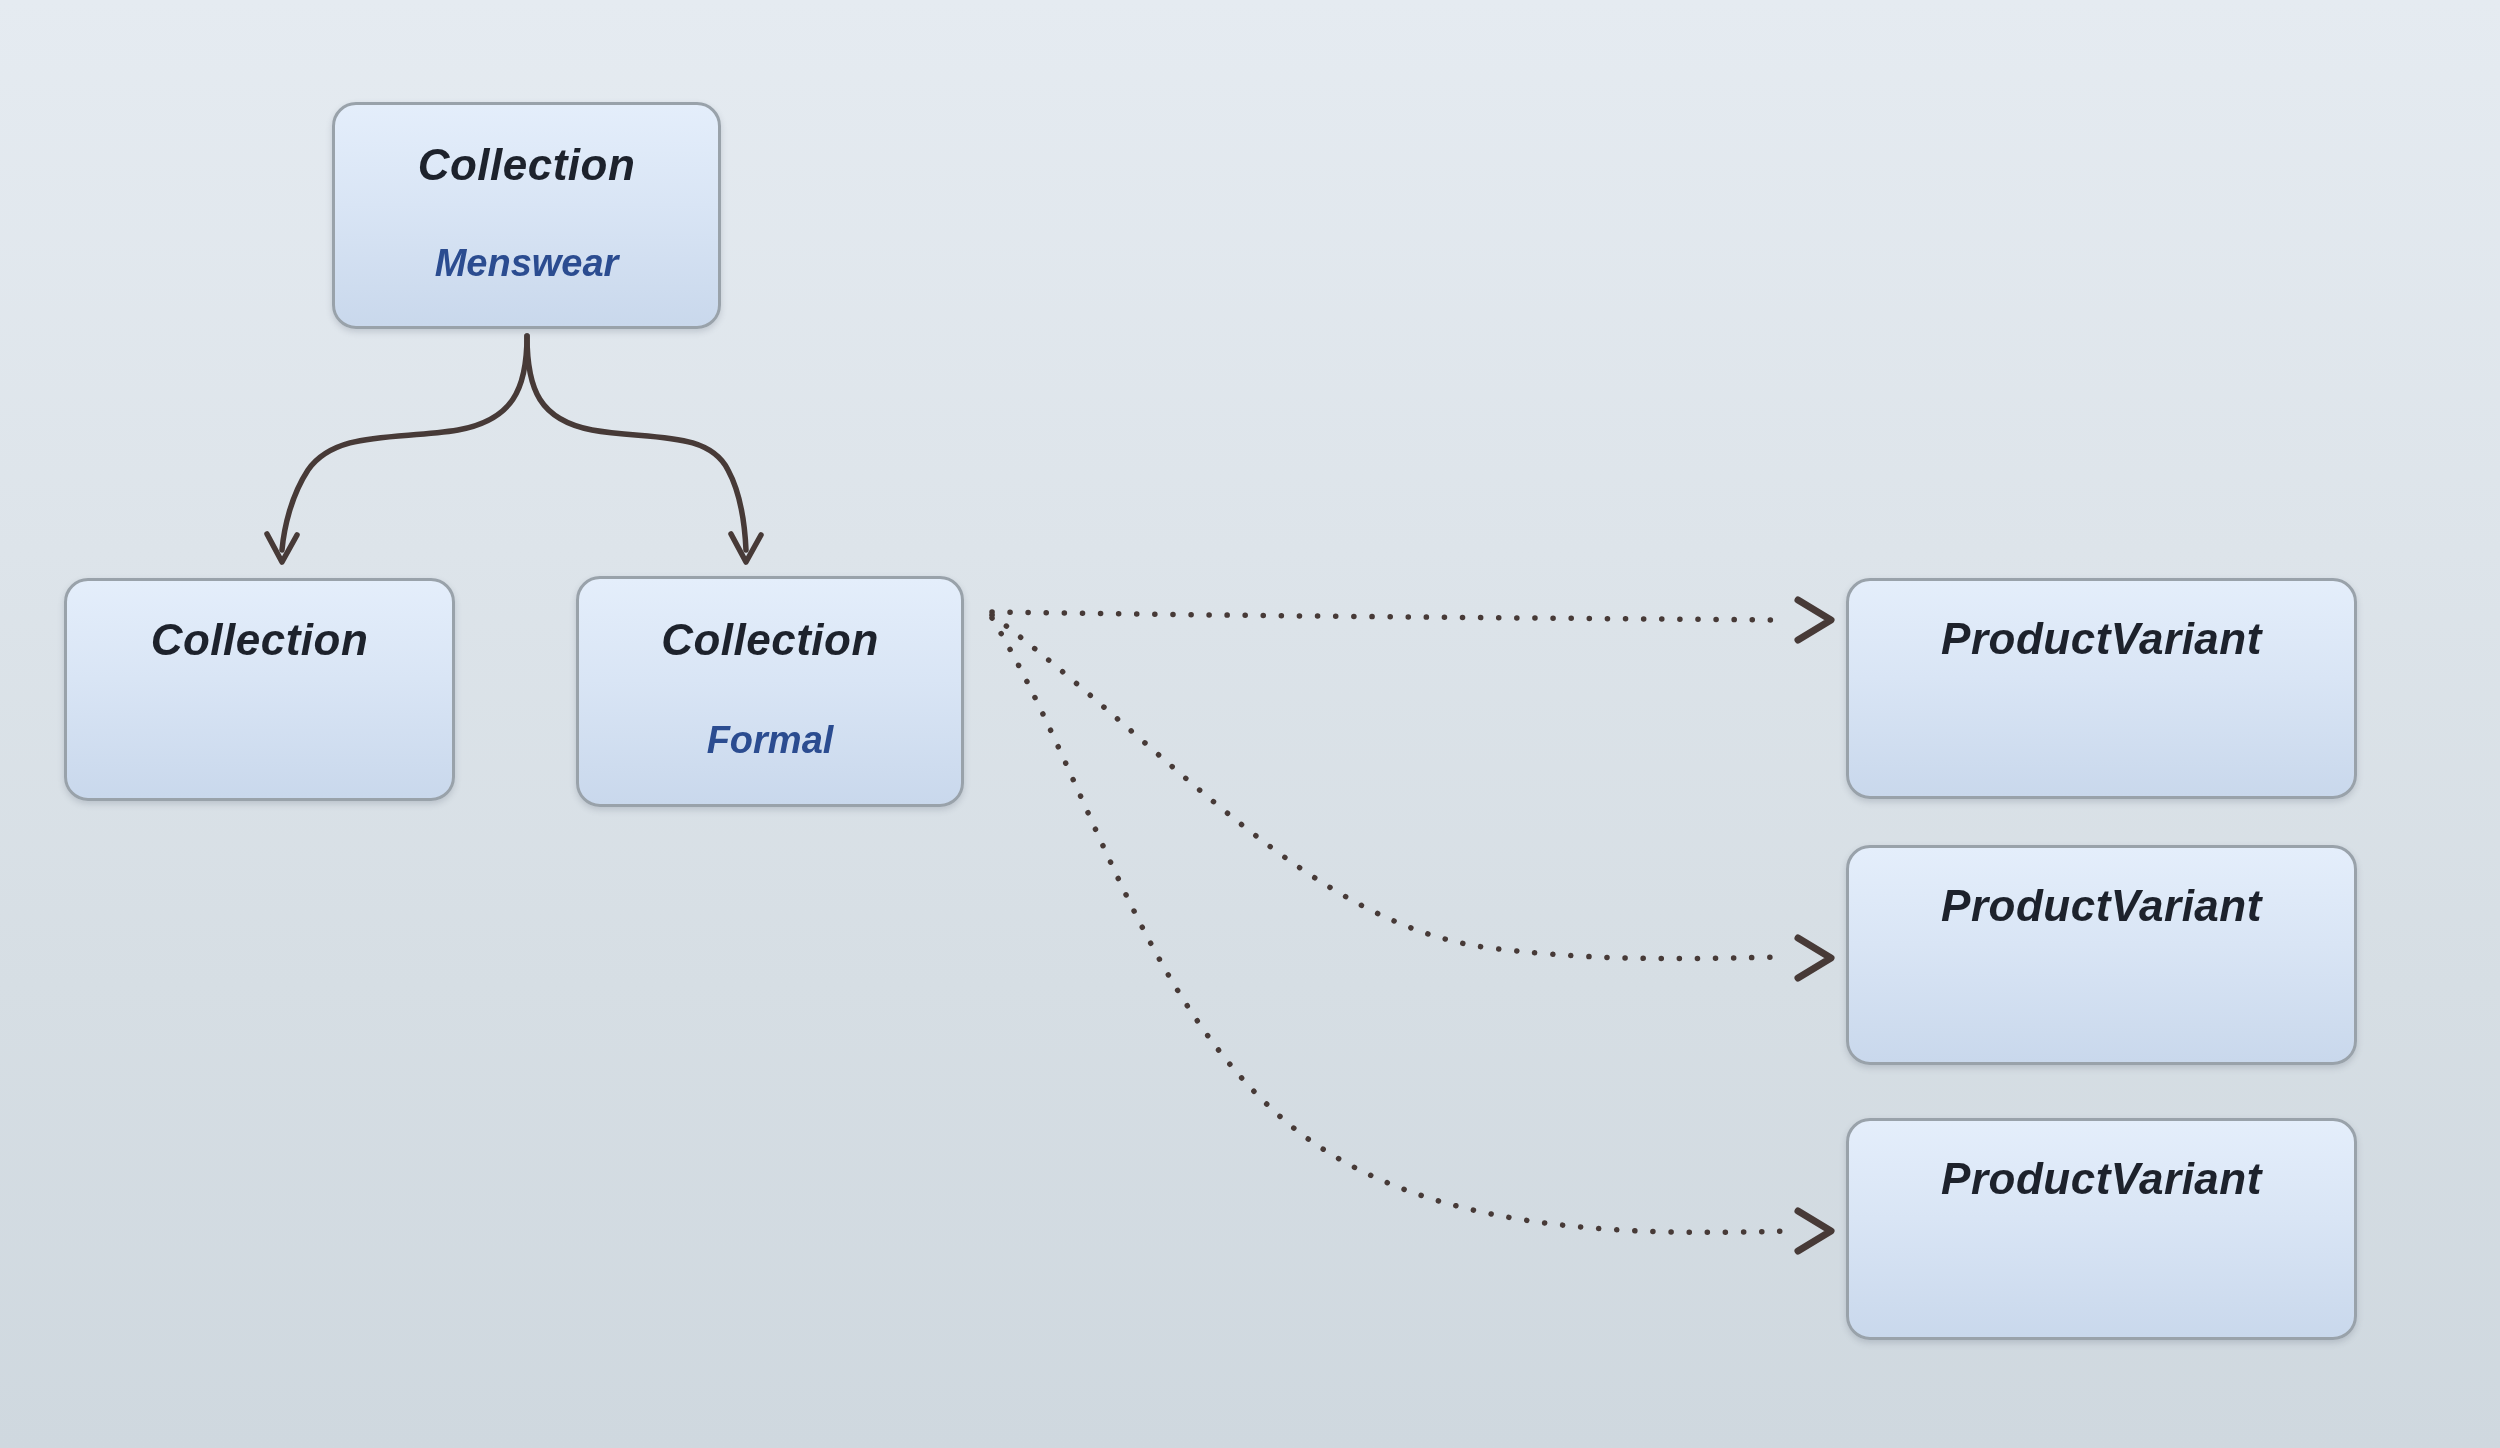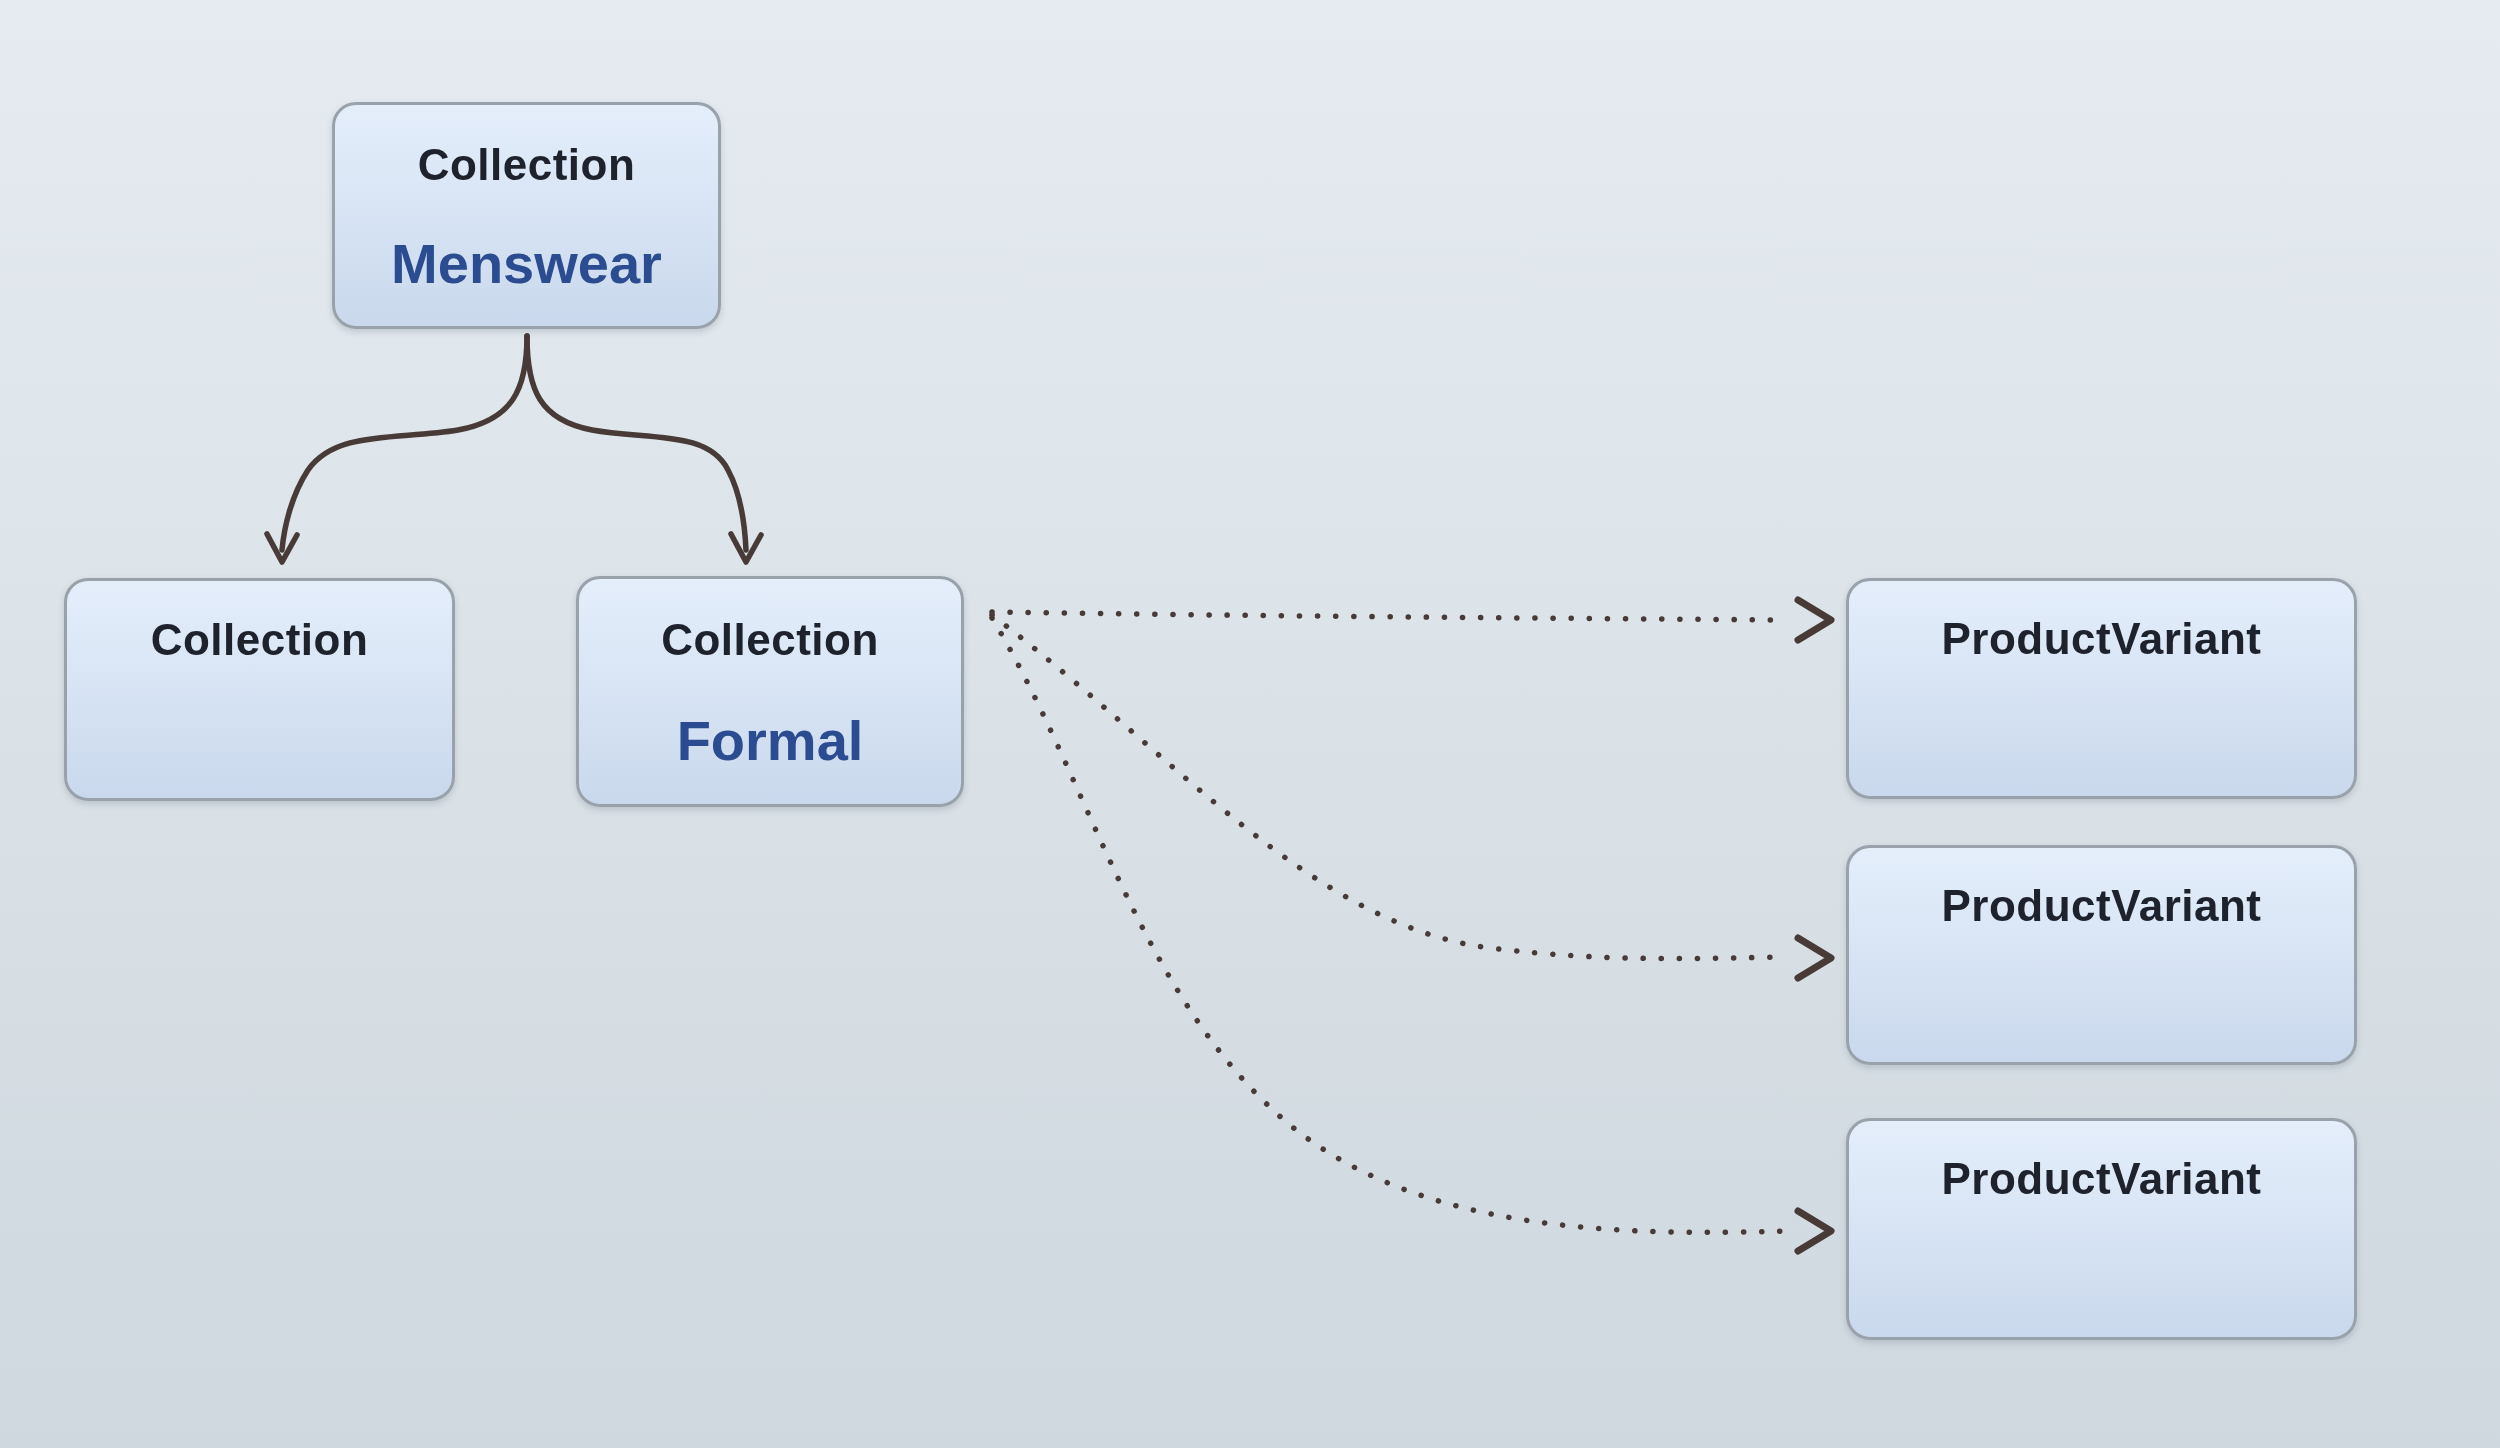--- a/index.html
+++ b/index.html
@@ -10,20 +10,21 @@
     width: 2500px;
     height: 1448px;
     overflow: hidden;
     font-family: "Liberation Sans", sans-serif;
     background: linear-gradient(180deg, #e5ebf1 0%, #dde4ea 38%, #d6dee4 68%, #cfd8df 100%);
   }
   #stage {
     position: relative;
     width: 2500px;
     height: 1028px;
+    font-style: italic;
   }
   #edges {
     position: absolute;
     left: 0;
     top: 0;
     width: 2500px;
     height: 1448px;
   }
   .edge-solid {
     fill: none;
@@ -68,21 +69,21 @@
     color: #1d222c;
     letter-spacing: 0.5px;
   }
   .node-name {
     position: absolute;
     left: 0;
     right: 0;
     top: 71.5%;
     transform: translateY(-50%);
     text-align: center;
-    font-size: 56px;
+    font-size: 38px;
     font-weight: 700;
     color: #2b4c90;
   }
   #node-menswear { left: 332px; top: 102px; width: 389px; height: 227px; }
   #node-formal   { left: 64px;  top: 578px; width: 391px; height: 223px; }
   #node-casual   { left: 576px; top: 576px; width: 388px; height: 231px; }
   #node-hoodie   { left: 1846px; top: 578px;  width: 511px; height: 221px; }
   #node-tshirt   { left: 1846px; top: 845px;  width: 511px; height: 220px; }
   #node-jogger   { left: 1846px; top: 1118px; width: 511px; height: 222px; }
 </style>

